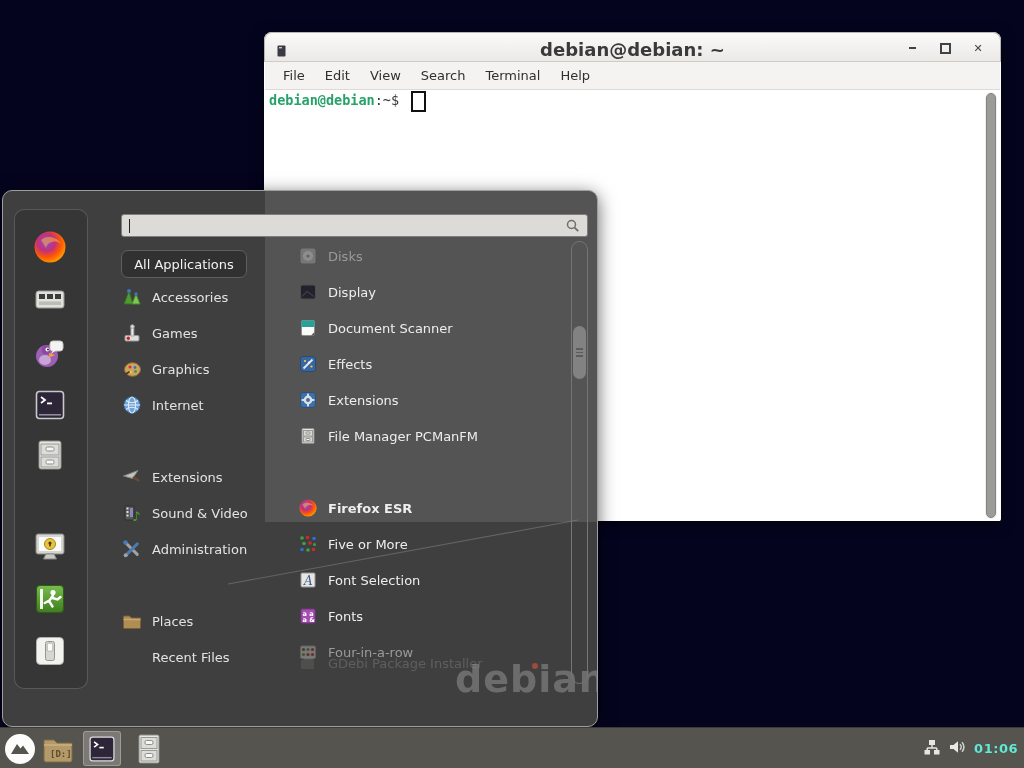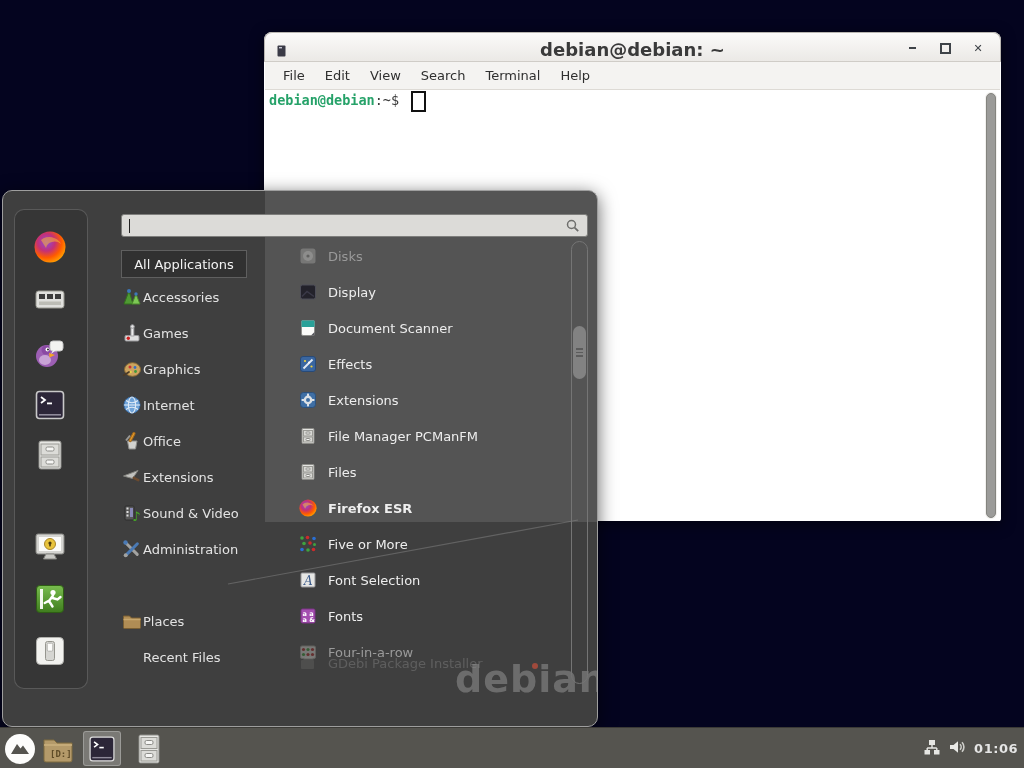--- a/index.html
+++ b/index.html
@@ -28,39 +28,39 @@
   #menu{position:absolute;left:2px;top:190px;width:596px;height:537px;background:#3f3f3f;border:1px solid #9e9e9e;border-radius:10px;box-sizing:border-box;box-shadow:0 4px 18px rgba(0,0,0,.6);overflow:hidden;}
   #menu-light{position:absolute;left:262px;top:0;right:0;height:331px;background:rgba(255,255,255,.115);border-radius:0 9px 0 0;pointer-events:none;}
   #wallpaper-line{position:absolute;left:0;top:0;pointer-events:none;}
   #watermark{position:absolute;left:452px;top:466px;font-size:38px;font-weight:bold;letter-spacing:1px;color:#757575;opacity:.85;}
   #watermark-dot{position:absolute;left:529px;top:472px;width:6px;height:6px;border-radius:50%;background:#a04a3c;}
   #favs{position:absolute;left:11px;top:18px;width:74px;height:480px;background:rgba(0,0,0,.14);border:1px solid rgba(180,180,180,.28);border-radius:10px;box-sizing:border-box;}
   .fav{position:absolute;left:30px;width:34px;height:34px;}
   #search{position:absolute;left:118px;top:23px;width:467px;height:23px;background:#dcdbd8;border:1px solid #7e7e7c;border-radius:3px;box-sizing:border-box;}
   #search-caret{position:absolute;left:7px;top:4px;width:1px;height:14px;background:#222;}
   #search-mag{position:absolute;right:6px;top:3px;}
-  #all-apps{position:absolute;left:118px;top:59px;width:126px;height:28px;background:rgba(0,0,0,.22);border:1px solid #5f5f5f;border-radius:0;box-sizing:border-box;display:flex;align-items:center;justify-content:center;font-size:13px;color:#f2f2f2;}
-  .cat-row{position:absolute;left:118px;width:160px;height:28px;display:flex;align-items:center;}
+  #all-apps{position:absolute;left:118px;top:59px;width:126px;height:28px;background:rgba(0,0,0,.22);border:1px solid #5f5f5f;border-radius:7px;box-sizing:border-box;display:flex;align-items:center;justify-content:center;font-size:13px;color:#f2f2f2;}
+  .cat-row{position:absolute;left:118px;width:160px;height:28px;display:flex;align-items:center;gap:9px;}
   .cat-row .ci{width:22px;height:22px;flex:0 0 22px;}
   .cat-row .cl{font-size:13px;color:#e3e3e3;white-space:nowrap;}
   .app-row{position:absolute;left:283px;width:278px;height:30px;display:flex;align-items:center;gap:10px;padding-left:12px;box-sizing:border-box;}
   .app-row .ai{width:20px;height:20px;flex:0 0 20px;}
   .app-row .al{font-size:13px;color:#eeeeee;white-space:nowrap;}
   .app-row.dim .al{color:#9a9a9a;}
   .app-row.dim .ai{opacity:.5;}
   .app-row.faded{opacity:.34;}
   #m-scroll{position:absolute;left:568px;top:50px;width:17px;height:443px;border:1px solid #757575;border-radius:9px;box-sizing:border-box;}
   #m-thumb{position:absolute;left:1px;right:1px;top:84px;height:53px;background:#828282;border-radius:8px;display:flex;flex-direction:column;align-items:center;justify-content:center;gap:2px;}
   #m-thumb i{display:block;width:7px;height:1.5px;background:#5c5c5c;}
   
   #taskbar{position:absolute;left:0;top:727px;width:1024px;height:41px;background:#55544f;border-top:1px solid #3b3a36;box-sizing:border-box;}
   .tb-launcher{position:absolute;top:3px;width:36px;height:35px;display:flex;align-items:center;justify-content:center;}
   #tb-terminal{background:rgba(255,255,255,.22);border-radius:3px;border:1px solid rgba(255,255,255,.25);box-sizing:border-box;}
   #tray{position:absolute;right:6px;top:0;height:41px;display:flex;align-items:center;gap:7px;}
-  #clock{font-size:13px;font-weight:bold;color:#e5e5e5;letter-spacing:.5px;}
+  #clock{font-size:13px;font-weight:bold;color:#5eead4;letter-spacing:.5px;}
 </style>
 </head>
 <body>
 
 <svg width="0" height="0" style="position:absolute">
   <defs>
     <radialGradient id="gfx" cx="0.38" cy="0.35" r="0.8">
       <stop offset="0" stop-color="#8a4fd8"></stop>
         <stop offset="0.35" stop-color="#c43077"></stop>
       <stop offset="0.62" stop-color="#ff5a00"></stop>
@@ -236,28 +236,20 @@
     </div>
     <div class="cat-row" style="top:200px;">
       <span class="ci"><svg width="22" height="22" viewBox="0 0 22 22">
             <circle cx="11" cy="11" r="8" fill="#6fa3d8" stroke="#3d6fa8"></circle>
             <ellipse cx="11" cy="11" rx="3.6" ry="8" fill="none" stroke="#dce9f6" stroke-width="1.1"></ellipse>
             <line x1="3" y1="11" x2="19" y2="11" stroke="#dce9f6" stroke-width="1.1"></line>
             <path d="M5,6.5 a9,9 0 0 0 12,0 M5,15.5 a9,9 0 0 1 12,0" fill="none" stroke="#dce9f6" stroke-width="1.1"></path>
           </svg></span>
       <span class="cl">Internet</span>
     </div>
-    <div class="cat-row" style="top:236px;">
-      <span class="ci"><svg width="22" height="22" viewBox="0 0 22 22">
-            <path d="M6.5,11 h9.5 l-1.5,8 h-6.5 Z" fill="#d2d2cf" stroke="#8f8f8c"></path>
-            <rect x="10" y="2" width="2.2" height="10" rx="1" transform="rotate(28 11 7)" fill="#e09a2f" stroke="#a86a18"></rect>
-            <path d="M5,10.5 l4,-5" stroke="#9a9a97" stroke-width="2" fill="none"></path>
-          </svg></span>
-      <span class="cl">Office</span>
-    </div>
     <div class="cat-row" style="top:272px;">
       <span class="ci"><svg width="22" height="22" viewBox="0 0 22 22">
             <path d="M2.5,10 L17,4.5 L11.5,12.5 Z" fill="#c2c2bf" stroke="#84847f"></path>
             <rect x="12" y="10.5" width="7.5" height="2.6" rx="1.2" transform="rotate(28 13 11)" fill="#6b4a2f"></rect>
           </svg></span>
       <span class="cl">Extensions</span>
     </div>
     <div class="cat-row" style="top:308px;">
       <span class="ci"><svg width="22" height="22" viewBox="0 0 22 22">
             <rect x="4" y="4" width="9" height="14" rx="1" fill="#585858" stroke="#2e2e2e"></rect>
@@ -337,30 +329,20 @@
     </div>
     <div class="app-row" style="top:230px;">
       <span class="ai"><svg width="20" height="20" viewBox="0 0 20 20">
             <rect x="4" y="2.5" width="12" height="15" rx="1" fill="#e4e4e1" stroke="#8c8c88"></rect>
             <rect x="5.5" y="4.5" width="9" height="5.5" fill="#d8d8d4" stroke="#9a9a95"></rect>
             <rect x="5.5" y="11" width="9" height="5" fill="#d8d8d4" stroke="#9a9a95"></rect>
             <rect x="8" y="6" width="4" height="2" rx=".8" fill="#f7f7f5" stroke="#8c8c88"></rect>
             <rect x="8" y="12.5" width="4" height="2" rx=".8" fill="#f7f7f5" stroke="#8c8c88"></rect>
           </svg></span>
       <span class="al">File Manager PCManFM</span>
-    </div>
-    <div class="app-row" style="top:266px;">
-      <span class="ai"><svg width="20" height="20" viewBox="0 0 20 20">
-            <rect x="4" y="2.5" width="12" height="15" rx="1" fill="#e4e4e1" stroke="#8c8c88"></rect>
-            <rect x="5.5" y="4.5" width="9" height="5.5" fill="#d8d8d4" stroke="#9a9a95"></rect>
-            <rect x="5.5" y="11" width="9" height="5" fill="#d8d8d4" stroke="#9a9a95"></rect>
-            <rect x="8" y="6" width="4" height="2" rx=".8" fill="#f7f7f5" stroke="#8c8c88"></rect>
-            <rect x="8" y="12.5" width="4" height="2" rx=".8" fill="#f7f7f5" stroke="#8c8c88"></rect>
-          </svg></span>
-      <span class="al">Files</span>
     </div>
     <div class="app-row" style="top:302px;font-weight:bold;">
       <span class="ai"><svg width="20" height="20" viewBox="0 0 20 20">
             <circle cx="10" cy="10" r="8.6" fill="url(#gfx)"></circle>
             <path d="M4.5,6.5 a7.5,7.5 0 0 1 11.5,2 a6,6 0 0 0 -5.5,-1.2 a5,5 0 0 0 -3.4,3.4" fill="#ffb52e" opacity=".55"></path>
           </svg></span>
       <span class="al">Firefox ESR</span>
     </div>
     <div class="app-row" style="top:338px;">
       <span class="ai"><svg width="20" height="20" viewBox="0 0 20 20">

